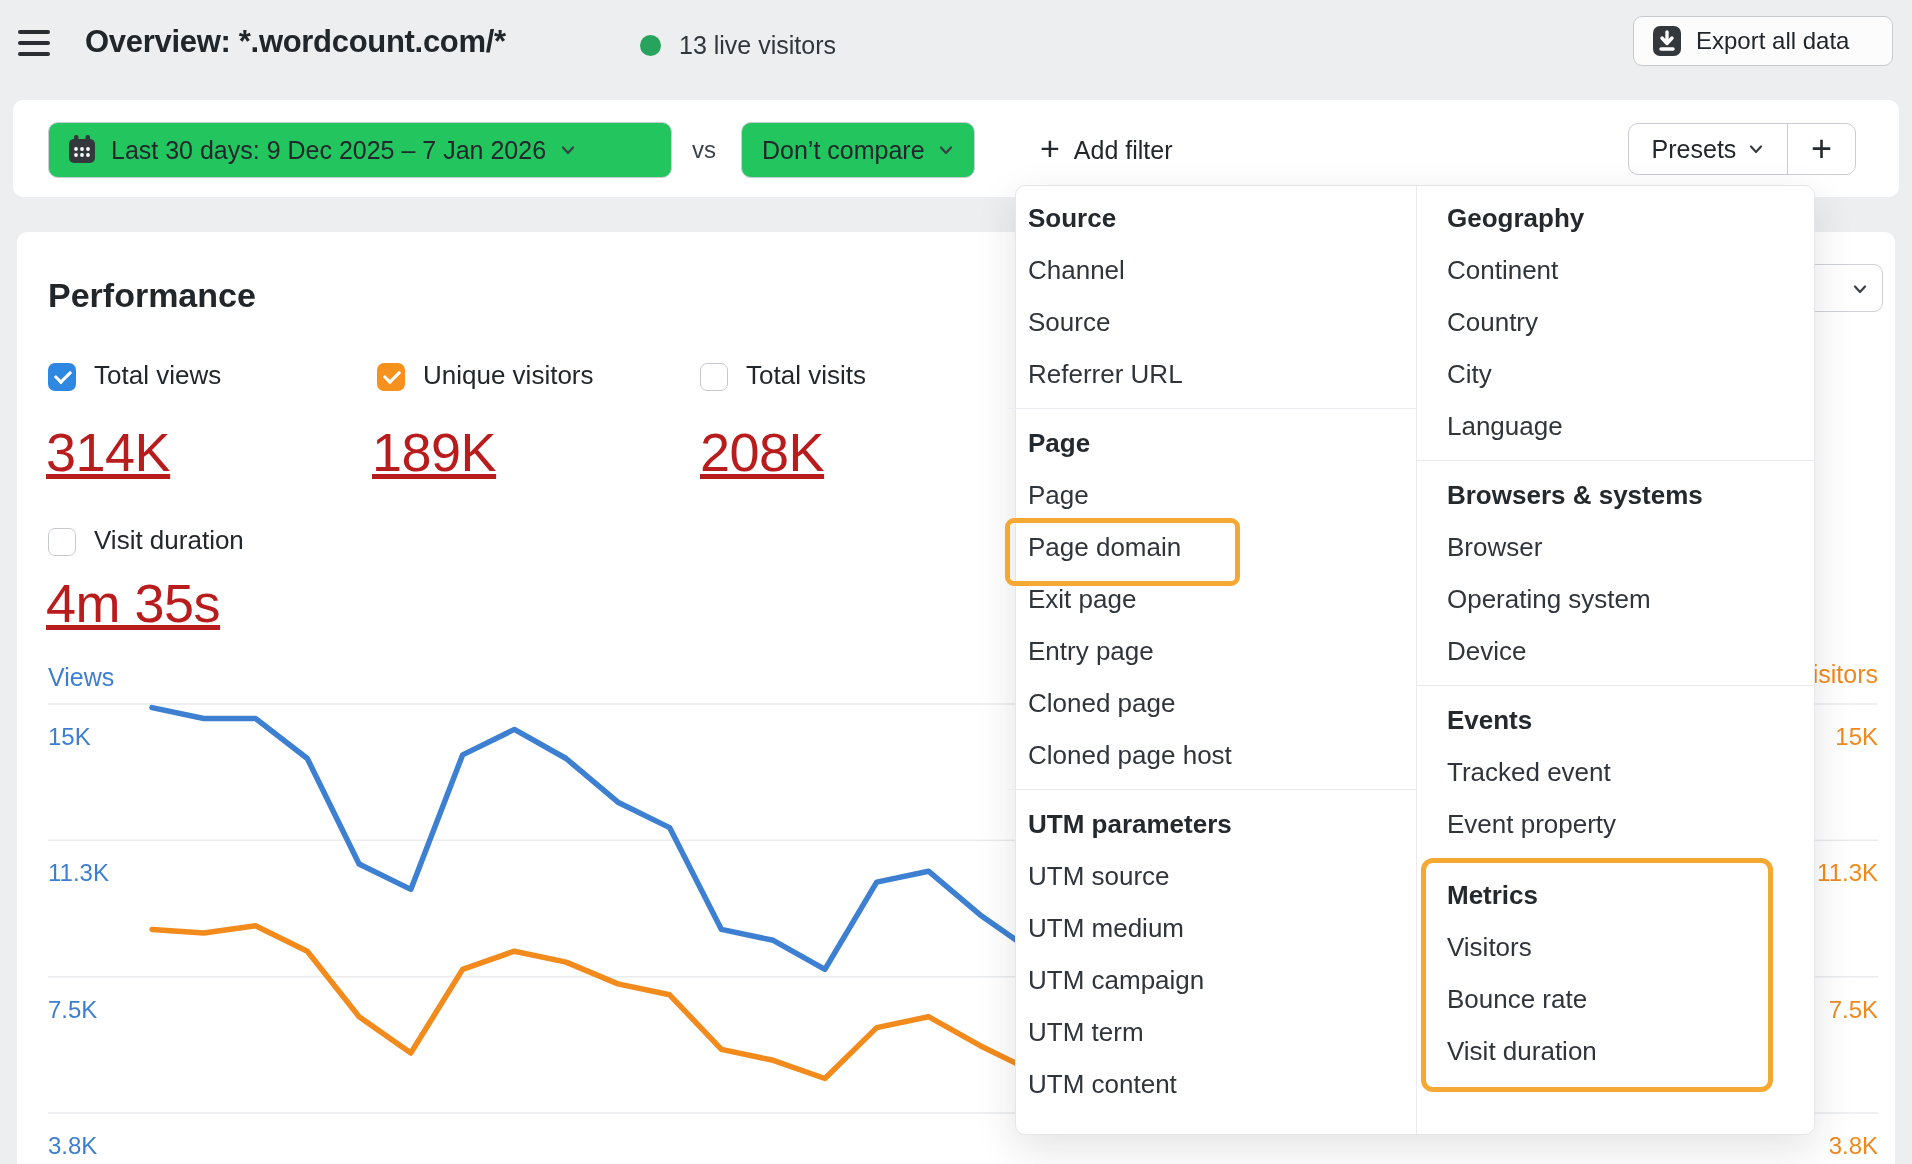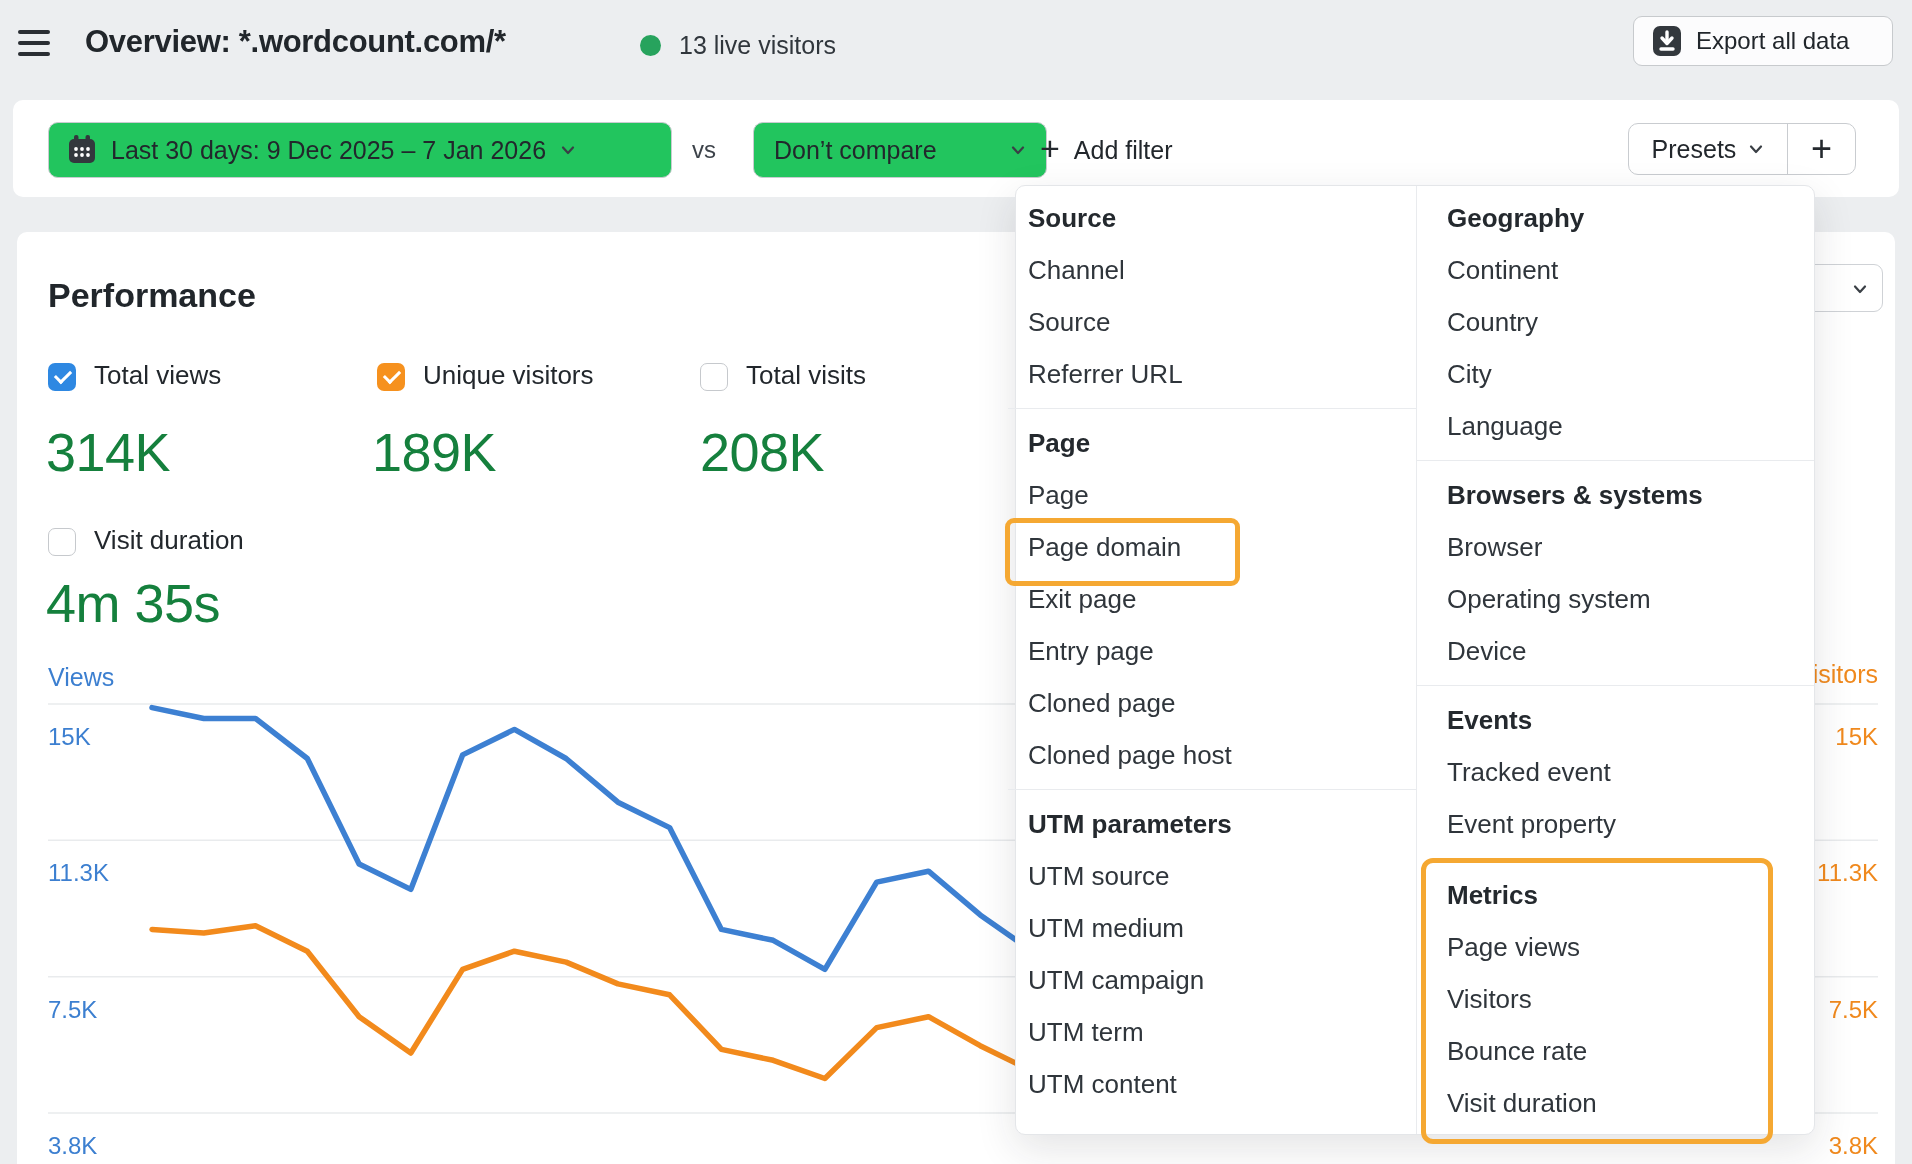--- a/index.html
+++ b/index.html
@@ -15,21 +15,21 @@
   .live-text { left:679px; top:31px; font-size:25px; color:#30363c; }
   .export-btn { left:1633px; top:16px; width:260px; height:50px; background:#fcfcfd; border:1.5px solid #c7cacd; border-radius:9px; display:flex; align-items:center; gap:14px; padding:0 18px; cursor:pointer; }
   .export-btn span { font-size:24px; color:#21262b; }
 
   
   .filter-bar { left:13px; top:100px; width:1886px; height:97px; background:#fff; border-radius:10px; }
   .btn { background:#22c55e; border:1.5px solid #c9ccd0; border-radius:10px; display:flex; align-items:center; cursor:pointer; }
   .date-btn { left:48px; top:122px; width:624px; height:56px; gap:14px; padding:0 18px; }
   .date-btn span { font-size:25px; color:#22272c; }
   .vs-label { left:692px; top:136px; font-size:24px; color:#3d434a; }
-  .compare-btn { left:741px; top:122px; width:294px; height:56px; justify-content:space-between; padding:0 20px;margin-left:12px; }
+  .compare-btn { left:741px; top:122px; width:234px; height:56px; justify-content:space-between; padding:0 20px; }
   .compare-btn span { font-size:25px; color:#22272c; }
   .add-filter { left:1040px; top:122px; height:56px; display:flex; align-items:center; gap:14px; cursor:pointer; }
   .add-filter .plus { font-size:34px; font-weight:500; color:#24292e; line-height:1; margin-top:-4px; }
   .add-filter span.lbl { font-size:25px; color:#22272c; }
   .presets-group { left:1628px; top:123px; height:52px; display:flex; border:1.5px solid #c9ccd0; border-radius:10px; background:#fff; overflow:hidden; }
   .presets-btn { width:158px; display:flex; align-items:center; justify-content:center; gap:12px; cursor:pointer; }
   .presets-btn span { font-size:25px; color:#22272c; }
   .plus-seg { width:68px; border-left:1.5px solid #c9ccd0; display:flex; align-items:center; justify-content:center; font-size:36px; font-weight:500; color:#24292e; cursor:pointer; }
 
   .chev { width:16px; height:16px; flex:0 0 auto; }
@@ -41,21 +41,21 @@
   .mini-select { left:1790px; top:264px; width:93px; height:48px; background:#fff; border:1.5px solid #cfd2d6; border-radius:9px; z-index:2; }
   .mini-select .chev { position:absolute; right:14px; top:16px; }
 
   .toggle { display:flex; align-items:flex-end; gap:18px; height:30px; cursor:pointer; }
   .toggle .lbl { font-size:26px; color:#22272c; }
   .checkbox { width:28px; height:28px; border-radius:7px; background:#fff; border:1.5px solid #c6c9cd; position:relative; }
   .checkbox.checked { border:none; }
   .checkbox.blue { background:#2e88e2; }
   .checkbox.orange { background:#f6911e; }
   .checkbox.checked::after { content:""; position:absolute; left:7px; top:7px; width:13px; height:7px; border-left:3px solid #fff; border-bottom:3px solid #fff; transform:rotate(-45deg); }
-  .big-val { font-size:54px; color:#15803d; letter-spacing:-0.5px; }
+  .big-val { font-size:54px; color:#b91c1c; letter-spacing:-0.5px;text-decoration:underline; }
 
   
   .chart-svg { left:0; top:0; width:1912px; height:1164px; z-index:1; pointer-events:none; }
   .axis-title { font-size:25px; z-index:1; }
   .axis-title.views { left:48px; top:663px; color:#3c7fd0; }
   .axis-title.visitors { right:34px; top:660px; color:#f0891d; text-align:right; }
   .tick { font-size:24px; z-index:1; }
   .tick.l { left:48px; color:#3c7fd0; }
   .tick.r { right:34px; color:#f0891d; width:110px; text-align:right; }
 
@@ -239,19 +239,18 @@
         <div class="menu-item">Device</div>
       </div>
       <div class="sep"></div>
       <div>
         <div class="menu-header">Events</div>
         <div class="menu-item">Tracked event</div>
         <div class="menu-item">Event property</div>
       </div>
       <div class="metrics-box">
         <div class="menu-header">Metrics</div>
-        <div class="menu-item">Page views</div>
         <div class="menu-item">Visitors</div>
         <div class="menu-item">Bounce rate</div>
         <div class="menu-item">Visit duration</div>
       </div>
     </div>
 </div>
 
 </body></html>

